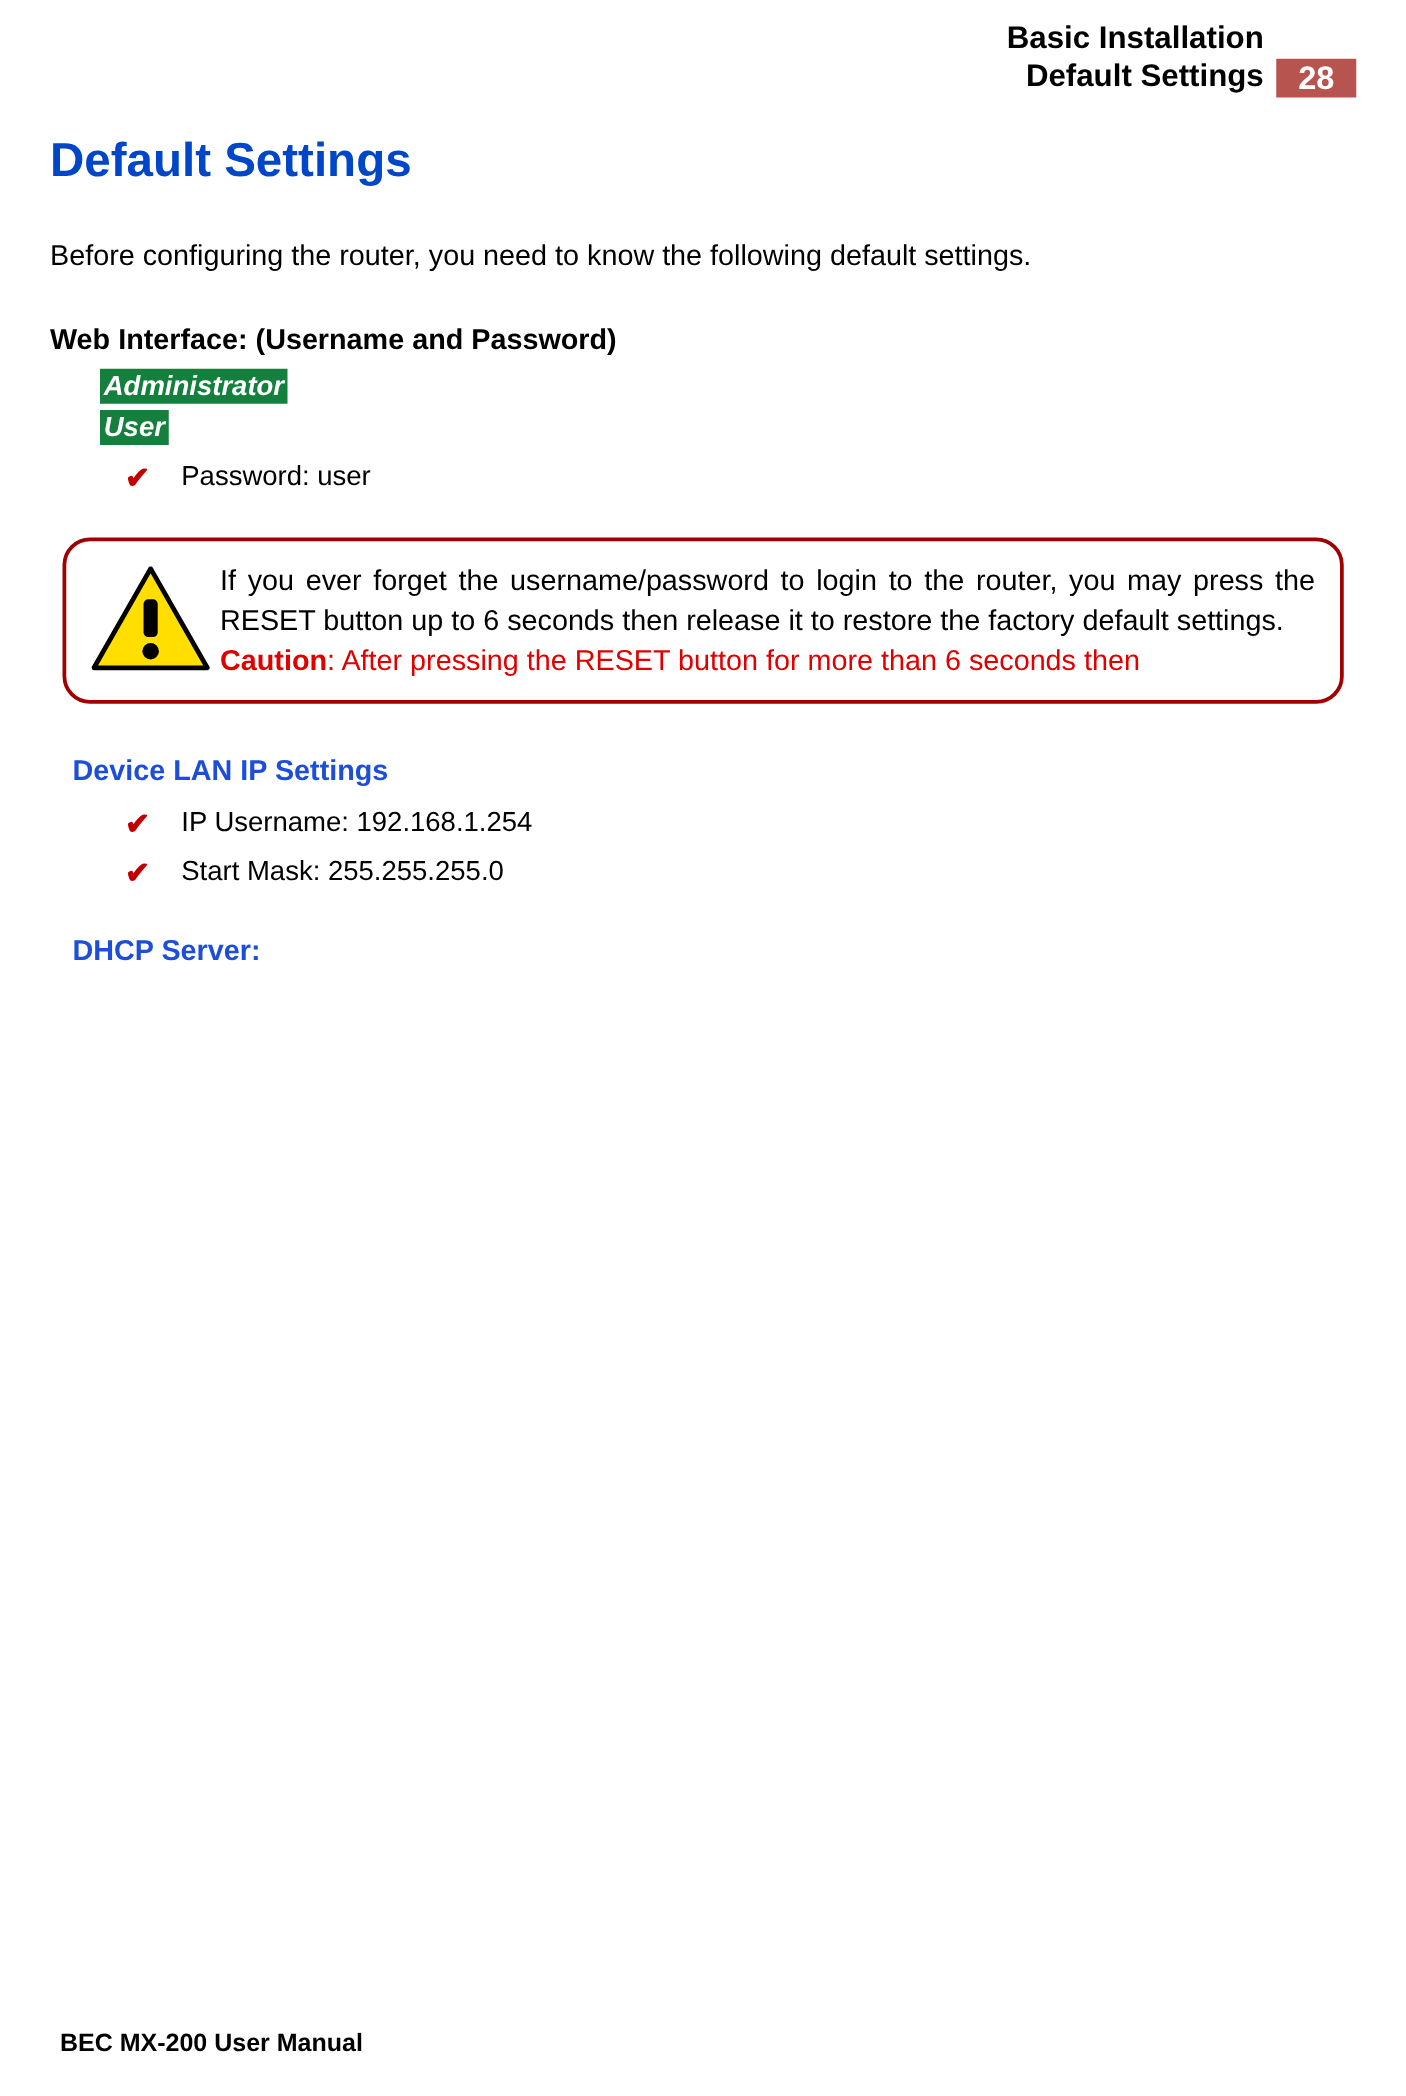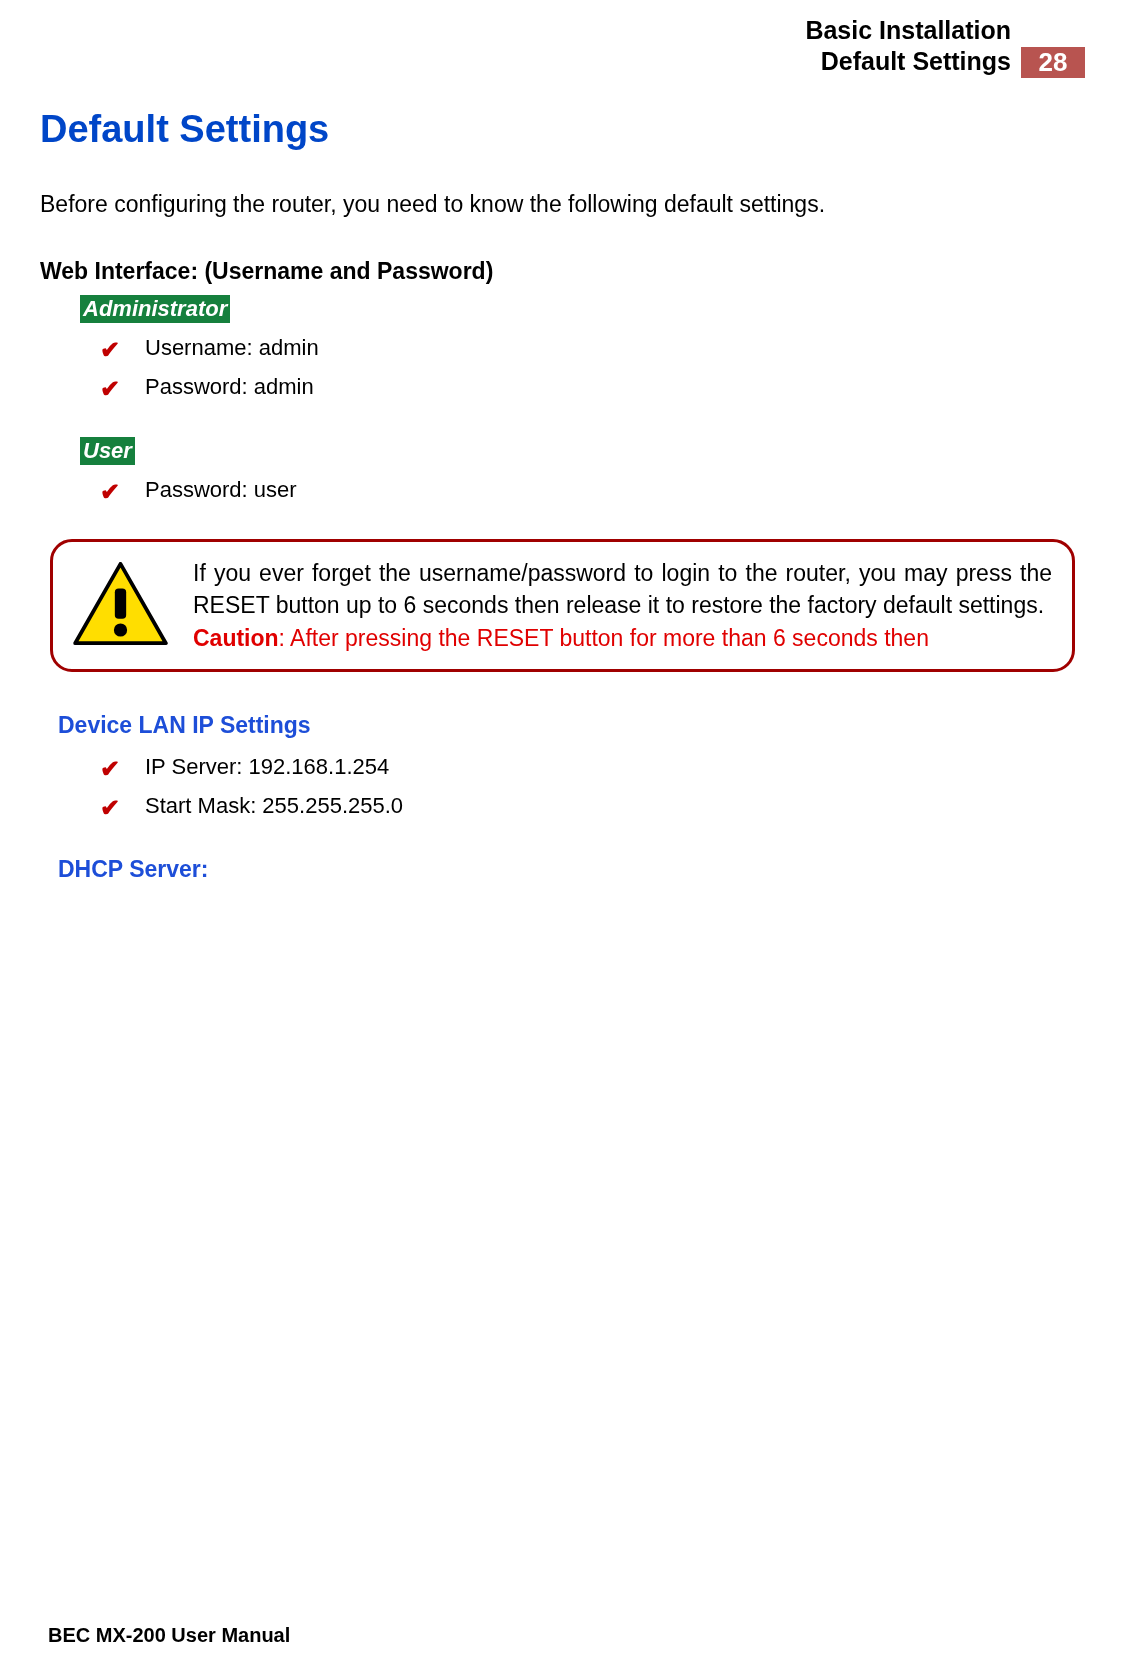--- a/index.html
+++ b/index.html
@@ -85,21 +85,21 @@
     font-weight: bold;
     font-size: 24px;
   }
   .warning-box {
     border: 3px solid #a00000;
     border-radius: 22px;
     padding: 15px 20px 15px 20px;
     margin: 10px 10px 40px 10px;
     display: flex;
     align-items: flex-start;
-    gap: 25px;
+    gap: 8px;
   }
   .warn-icon {
     width: 95px;
     height: 85px;
     flex-shrink: 0;
     margin-top: 5px;
   }
   .warn-text {
     font-size: 23px;
     line-height: 1.4;
@@ -140,24 +140,20 @@
 
   <div class="page-title">Default Settings</div>
 
   <div class="intro">Before configuring the router, you need to know the following default settings.</div>
 
   <div class="section-label">Web Interface: (Username and Password)</div>
 
   <div>
     <span class="role-badge">Administrator</span>
   </div>
-  <ul class="check-list">
-    <li>Username: admin</li>
-    <li>Password: admin</li>
-  </ul>
 
   <div>
     <span class="role-badge">User</span>
   </div>
   <ul class="check-list">
     <li>Password: user</li>
   </ul>
 
   <div class="warning-box">
     <svg class="warn-icon" viewBox="0 0 100 90">
@@ -166,20 +162,20 @@
       <circle cx="50" cy="72" r="7" fill="#000"></circle>
     </svg>
     <div class="warn-text">
       <span>If you ever forget the username/password to login to the router, you may press the RESET button up to 6 seconds then release it to restore the factory default settings.</span><br>
       <span class="caution-label">Caution</span><span class="caution-rest">: After pressing the RESET button for more than 6 seconds then</span>
     </div>
   </div>
 
   <div class="subsection-title">Device LAN IP Settings</div>
   <ul class="check-list">
-    <li>IP Server: 192.168.1.254</li>
+    <li>IP Username: 192.168.1.254</li>
     <li>Start Mask: 255.255.255.0</li>
   </ul>
 
   <div class="subsection-title" style="margin-top:25px;">DHCP Server:</div>
 </div>
 
 <div class="footer">BEC MX-200 User Manual</div>
 
 </body></html>

